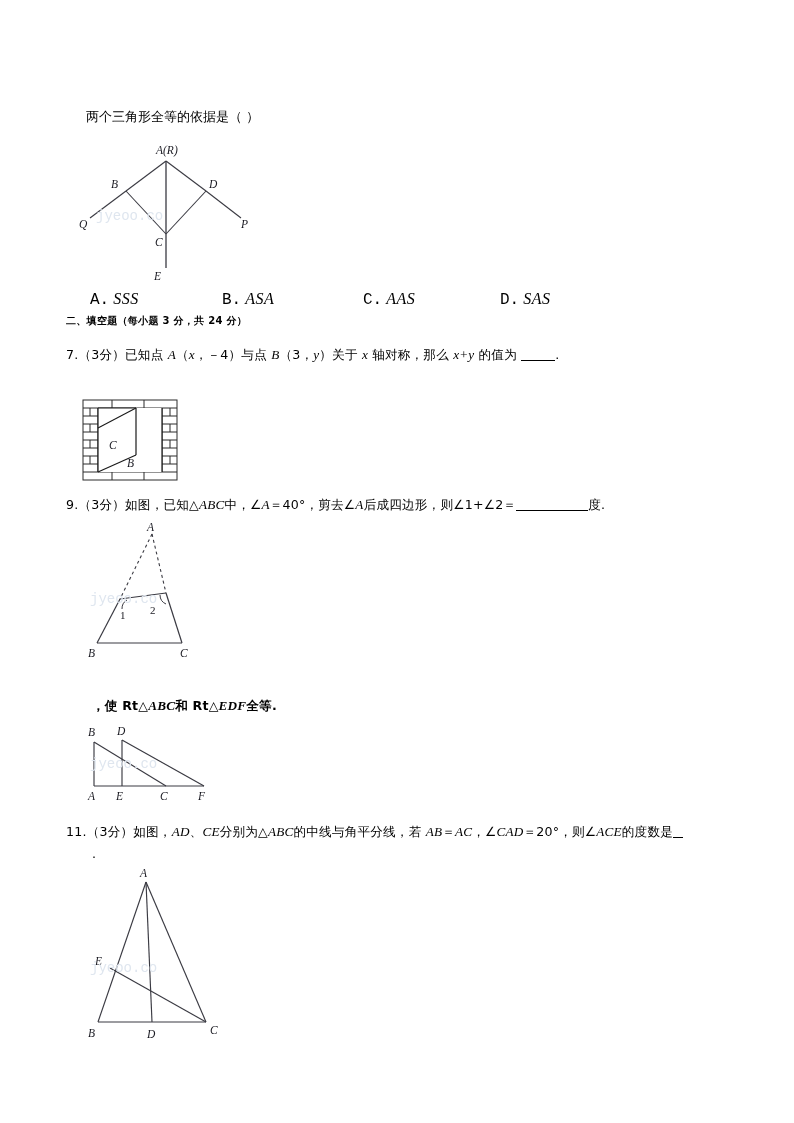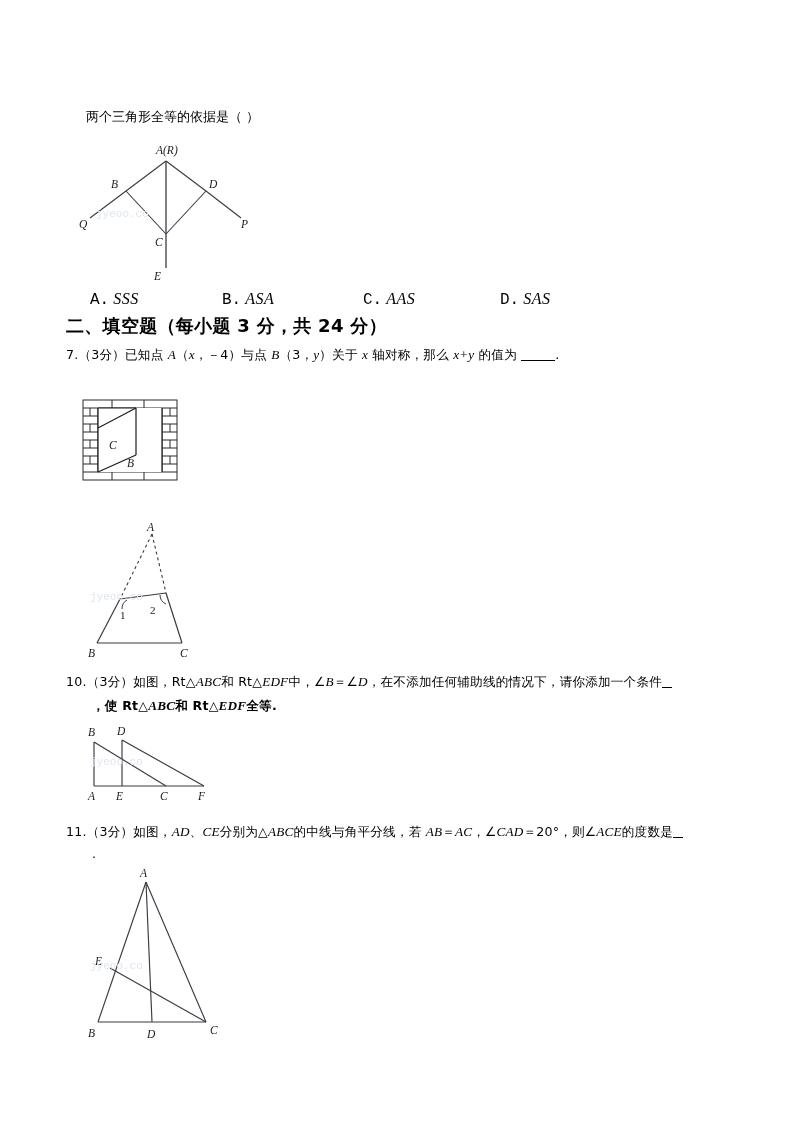--- a/index.html
+++ b/index.html
@@ -34,21 +34,21 @@
   .ital { font-style: italic; font-family: "Liberation Serif", serif; }
   .blank-s { display: inline-block; border-bottom: 1px solid #000; width: 34px; vertical-align: -2px; }
   .blank-m { display: inline-block; border-bottom: 1px solid #000; width: 72px; vertical-align: -2px; }
   .blank-l { display: inline-block; border-bottom: 1px solid #000; width: 90px; vertical-align: -2px; }
   .blank-xs { display: inline-block; border-bottom: 1px solid #000; width: 10px; vertical-align: -2px; }
 
   .section-head {
     position: absolute;
     font-family: "DejaVu Sans", "Liberation Sans", sans-serif;
     font-weight: bold;
-    font-size: 18px;
+    font-size: 10px;
     letter-spacing: 0.3px;
     white-space: nowrap;
   }
   .stem-head {
     position: absolute;
     font-family: "DejaVu Sans", "Liberation Sans", sans-serif;
     font-size: 13px;
     white-space: nowrap;
   }
   .opt { position: absolute; white-space: nowrap; text-align: center; }
@@ -66,21 +66,21 @@
   }
   .lbl-n {
     font-family: "Liberation Serif", serif;
     font-size: 11px;
     fill: #1a1a22;
     font-style: normal;
   }
   .wm {
     position: absolute;
     font-family: "Liberation Mono", monospace;
-    font-size: 11px;
+    font-size: 14px;
     color: #dfe6ef;
     white-space: nowrap;
     user-select: none;
   }
 </style>
 </head>
 <body>
 
 <div class="page">
 
@@ -194,20 +194,23 @@
 
         <line x1="16" y1="29" x2="54" y2="9" stroke-width="1.1"></line>
 
         <line x1="80" y1="9" x2="80" y2="73"></line>
       </g>
       <text class="lbl" x="27" y="50">C</text>
       <text class="lbl" x="45" y="68">B</text>
     </svg>
   </div>
 
+  <div class="q-line" style="left:66px; top:477px;">
+    <span class="cjk"><span>9</span>.<span>（3分）</span></span><span class="cjk">如图，已知△</span><span class="ital">ABC</span><span class="cjk">中，∠</span><span class="ital">A</span><span class="cjk">＝40°，剪去∠</span><span class="ital">A</span><span class="cjk">后成四边形，则∠1+∠2＝</span><span class="blank-m"></span><span class="cjk">度.</span>
+  </div>
 
   <div class="fig" style="left:80px; top:503px;">
     <svg width="130" height="138" viewBox="0 0 130 138">
 
       <g stroke="#3a3a42" stroke-width="1.1" fill="none" stroke-dasharray="3,3">
         <line x1="72" y1="13" x2="40" y2="78"></line>
         <line x1="72" y1="13" x2="86" y2="72"></line>
       </g>
 
       <g stroke="#3a3a42" stroke-width="1.2" fill="none">
@@ -223,23 +226,20 @@
       </g>
       <text class="lbl" x="67" y="10">A</text>
       <text class="lbl-n" x="40" y="98">1</text>
       <text class="lbl-n" x="70" y="93">2</text>
       <text class="lbl" x="8" y="136">B</text>
       <text class="lbl" x="100" y="136">C</text>
     </svg>
     <div class="wm" style="left:10px; top:70px;">jyeoo.co</div>
   </div>
 
-  <div class="q-line" style="left:66px; top:654px;">
-    <span class="cjk"><span>10</span>.<span>（3分）</span></span><span class="cjk">如图，Rt△</span><span class="ital">ABC</span><span class="cjk">和 Rt△</span><span class="ital">EDF</span><span class="cjk">中，∠</span><span class="ital">B</span><span class="cjk">＝∠</span><span class="ital">D</span><span class="cjk">，在不添加任何辅助线的情况下，请你添加一个条件</span><span class="blank-xs"></span>
-  </div>
   <div class="q-line" style="left:92px; top:678px;font-weight:bold;">
     <span class="cjk">，使 Rt△</span><span class="ital">ABC</span><span class="cjk">和 Rt△</span><span class="ital">EDF</span><span class="cjk">全等.</span>
   </div>
 
   <div class="fig" style="left:86px; top:706px;">
     <svg width="132" height="78" viewBox="0 0 132 78">
       <g stroke="#3a3a42" stroke-width="1.15" fill="none">
 
         <line x1="8" y1="62" x2="118" y2="62"></line>
 

